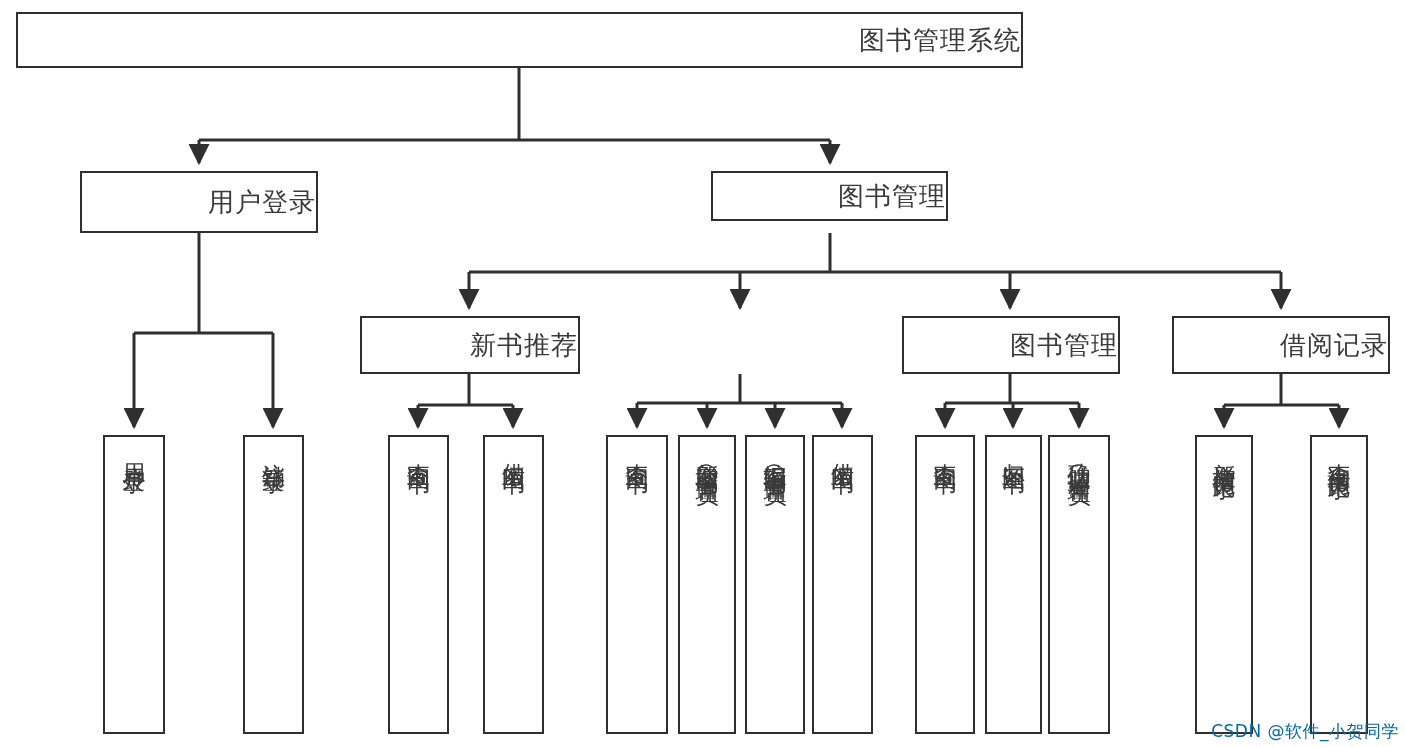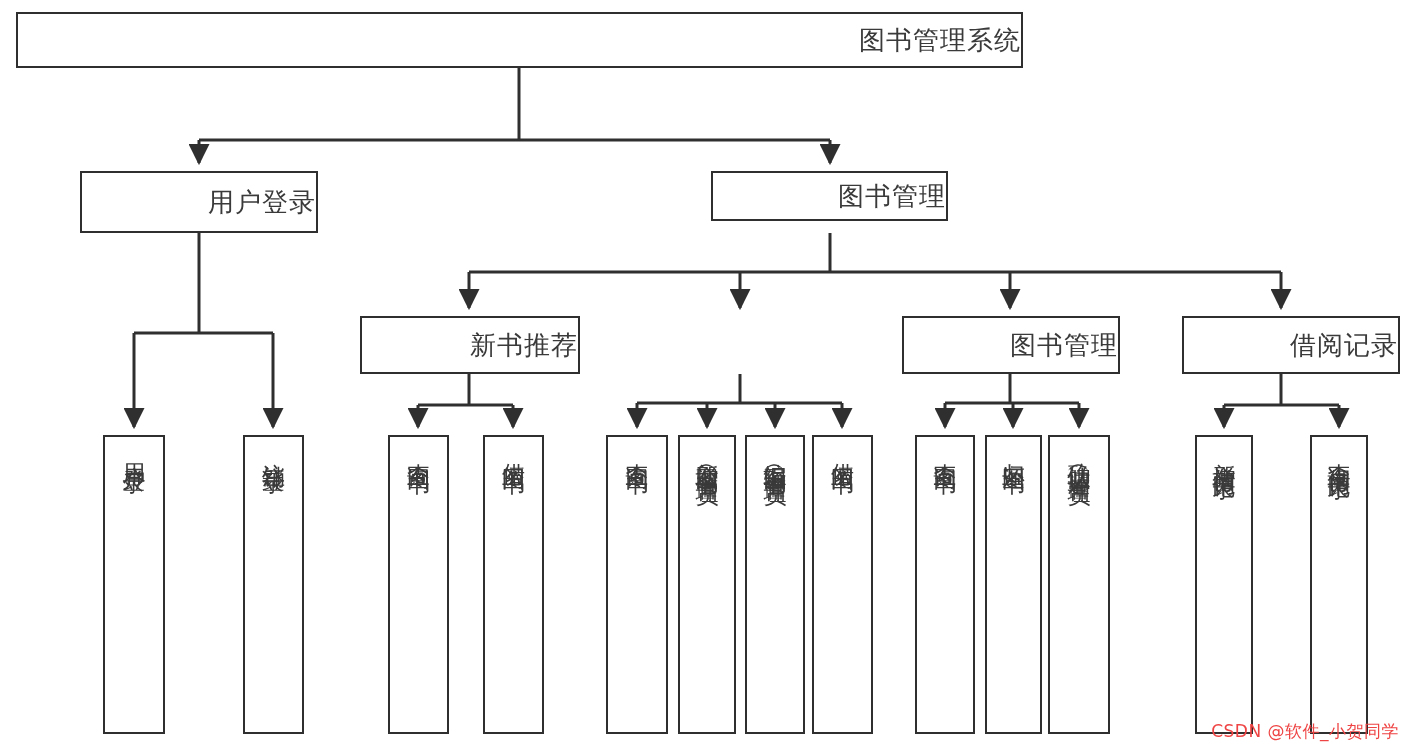--- a/index.html
+++ b/index.html
@@ -57,21 +57,21 @@
   .node.vert .vlabel {
     writing-mode: vertical-rl;
     text-orientation: upright;
     white-space: nowrap;
   }
   #watermark {
     position: absolute;
     right: 6px;
     bottom: 4px;
     font-size: 17px;
-    color: #ef4444;
+    color: #0369a1;
     letter-spacing: 0.5px;
     white-space: nowrap;
   }
 </style>
 </head>
 <body>
 
 <div id="canvas">
 
   <svg id="edges" viewBox="0 0 1405 747" xmlns="http://www.w3.org/2000/svg">
@@ -134,21 +134,21 @@
   <div class="node horiz" style="left:711px; top:171px; width:237px; height:50px;">
     <span>图书管理</span>
   </div>
 
   <div class="node horiz" style="left:360px; top:316px; width:220px; height:58px;">
     <span>新书推荐</span>
   </div>
   <div class="node horiz" style="left:902px; top:316px; width:218px; height:58px;">
     <span>图书管理</span>
   </div>
-  <div class="node horiz" style="left:1172px; top:316px; width:218px; height:58px;margin-left:10px;">
+  <div class="node horiz" style="left:1172px; top:316px; width:218px; height:58px;">
     <span>借阅记录</span>
   </div>
 
   <div class="node vert" style="left:103px; top:435px; width:62px; height:299px;">
     <span class="vlabel">用户登录</span>
   </div>
   <div class="node vert" style="left:243px; top:435px; width:61px; height:299px;">
     <span class="vlabel">注销登录</span>
   </div>
   <div class="node vert" style="left:388px; top:435px; width:61px; height:299px;">

